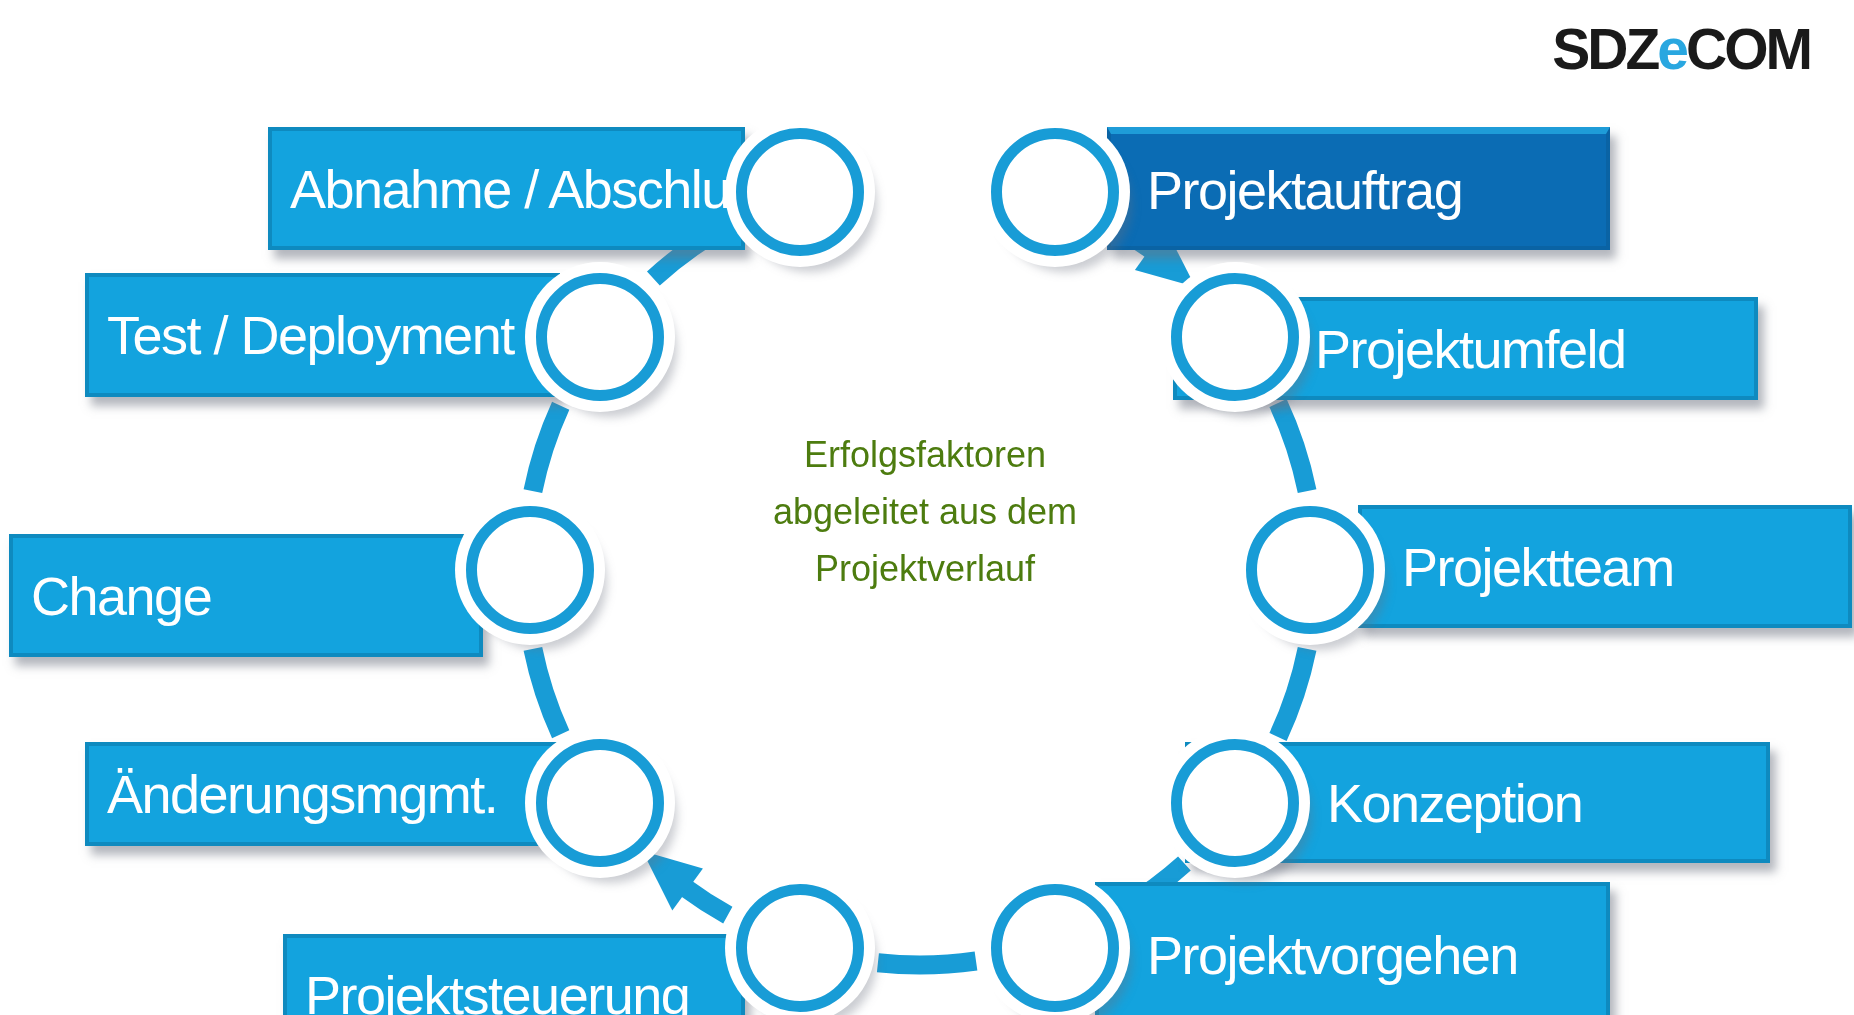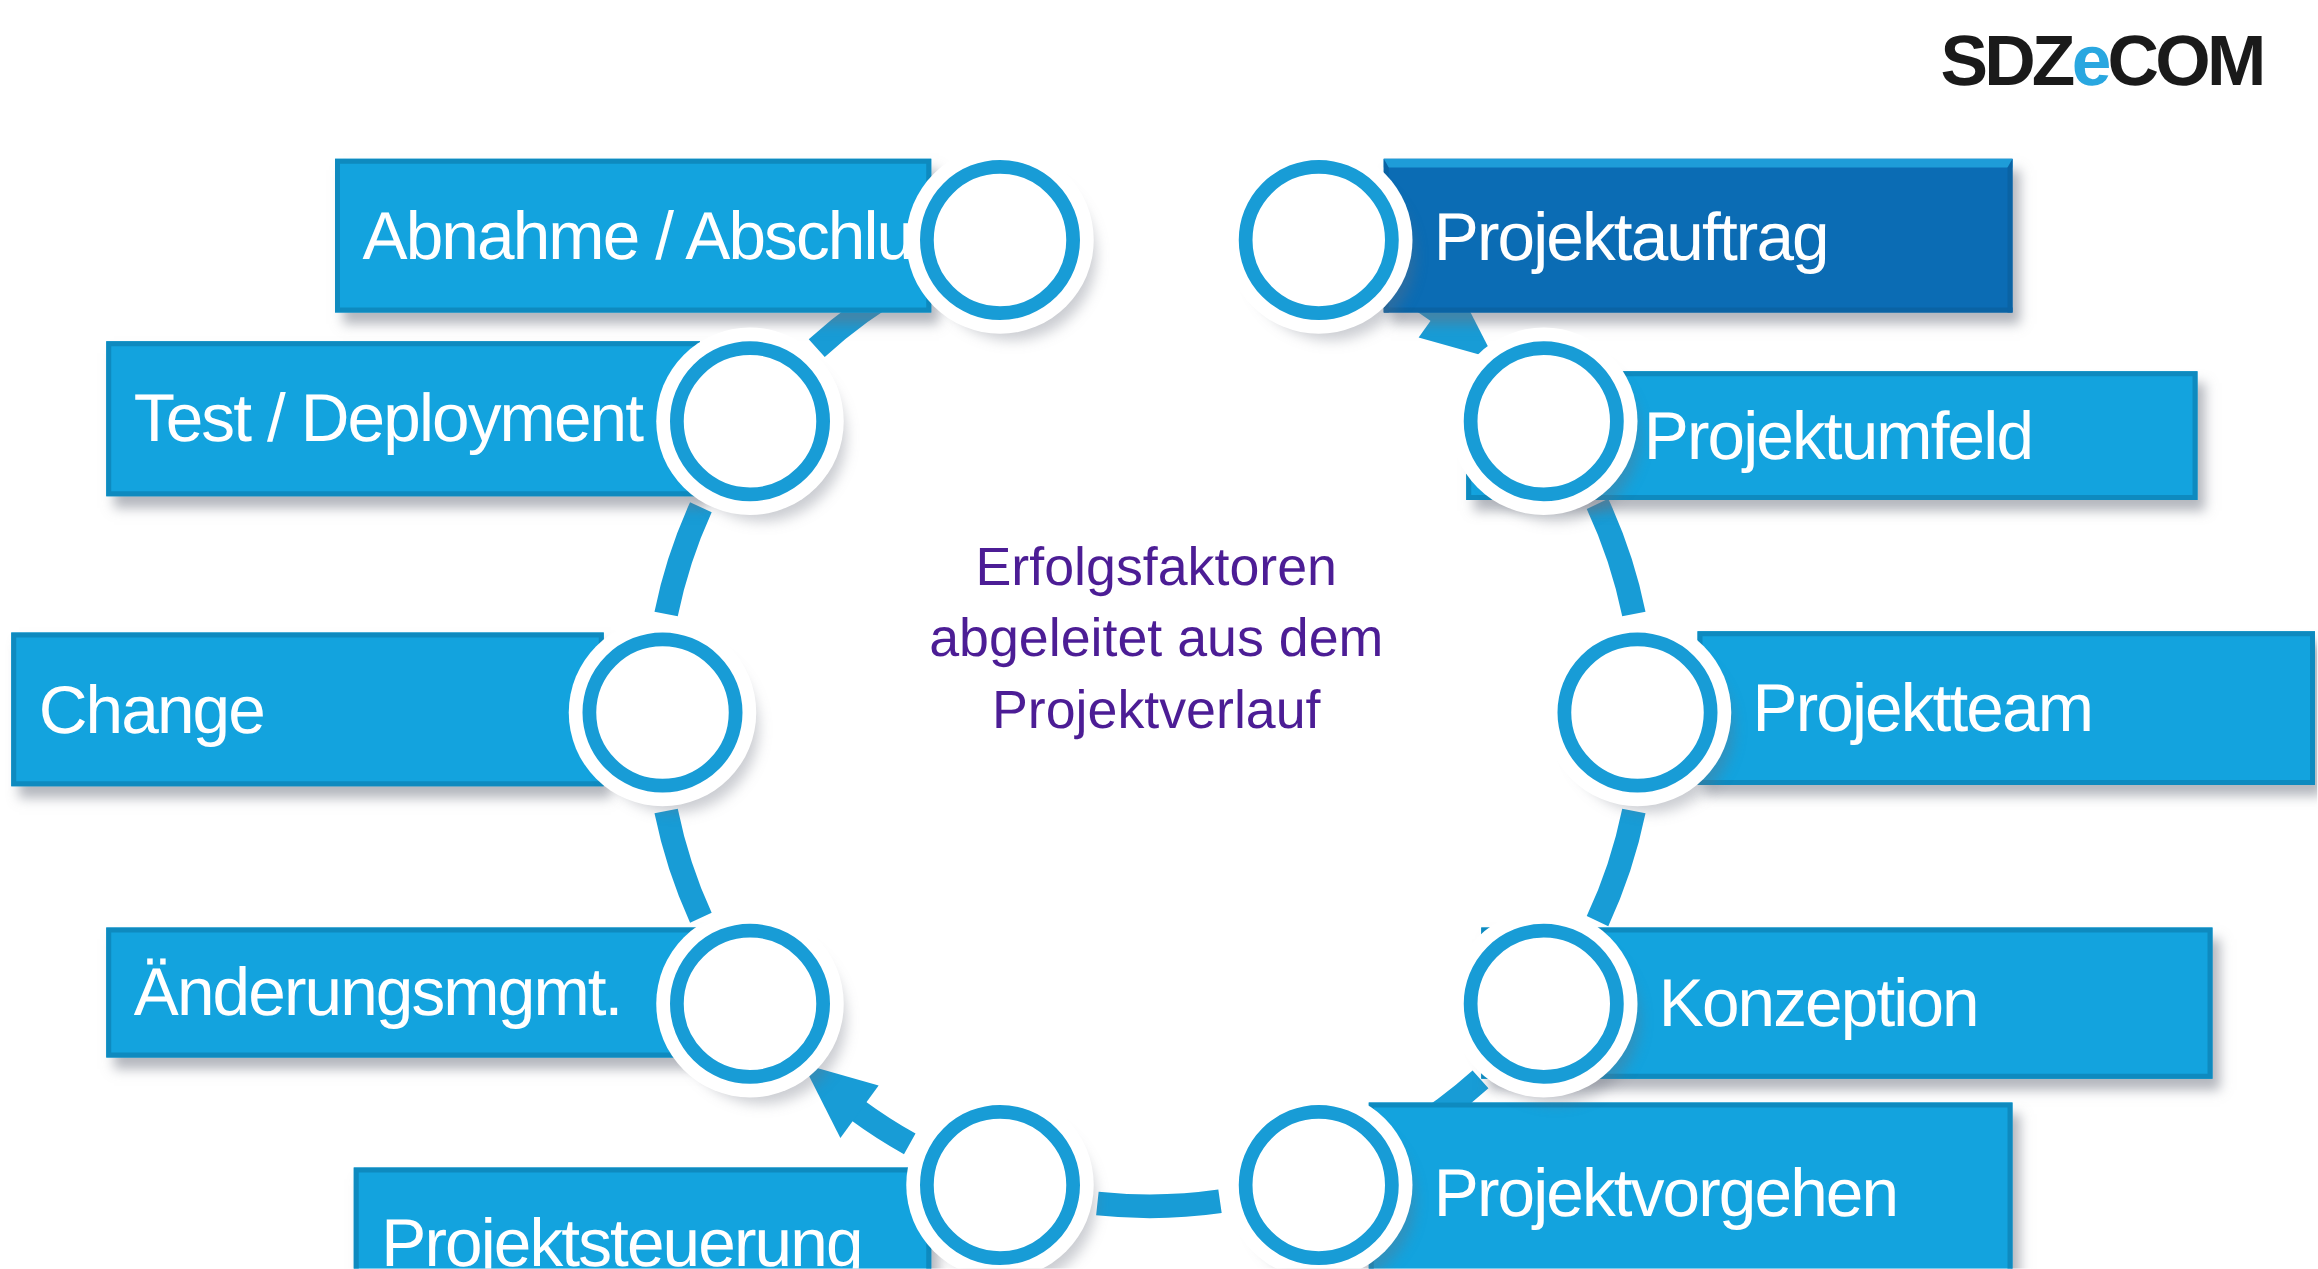--- a/index.html
+++ b/index.html
@@ -24,21 +24,21 @@
     box-shadow:6px 9px 9px rgba(105,112,125,0.5);
   }
   .node-circle{
     position:absolute;width:106px;height:106px;background:#ffffff;
     border:11px solid var(--ring-blue,#189cd6);border-radius:50%;
     box-shadow:0 0 0 11px #ffffff, 10px 13px 10px 3px rgba(105,112,125,0.35);
     z-index:3;
   }
   .center-caption{
     position:absolute;left:575px;top:426px;width:700px;text-align:center;
-    font-size:43px;line-height:57px;color:#4c1d95;z-index:4;
+    font-size:36px;line-height:57px;color:#4d7c0f;z-index:4;
   }
   .logo{
     position:absolute;top:16px;right:44px;z-index:4;
     font-size:57px;font-weight:bold;letter-spacing:-3px;color:var(--logo-text,#1a1a1a);
   }
   .logo .logo-e{color:var(--logo-accent,#29a7e0);}
 </style>
 </head>
 <body>
 
@@ -91,21 +91,21 @@
       </div>
       <div class="node-circle" style="left: 991px; top: 884px;"></div>
       <div class="box light" style="left: 283px; top: 934px; width: 462px; height: 122px; padding-left: 18px; text-align: center;">
         <span>Projektsteuerung</span>
       </div>
       <div class="node-circle" style="left: 736px; top: 884px;"></div>
       <div class="box light" style="left: 85px; top: 742px; width: 475px; height: 104px; padding-left: 18px;">
         <span>Änderungsmgmt.</span>
       </div>
       <div class="node-circle" style="left: 536px; top: 739px;"></div>
-      <div class="box light" style="left: 9px; top: 506px; width: 474px; height: 123px; padding-left: 18px;">
+      <div class="box light" style="left: 9px; top: 534px; width: 474px; height: 123px; padding-left: 18px;">
         <span>Change</span>
       </div>
       <div class="node-circle" style="left: 466px; top: 506px;"></div>
       <div class="box light" style="left: 85px; top: 273px; width: 475px; height: 124px; padding-left: 18px;">
         <span>Test / Deployment</span>
       </div>
       <div class="node-circle" style="left: 536px; top: 273px;"></div>
       <div class="box light" style="left: 268px; top: 127px; width: 477px; height: 123px; padding-left: 18px;">
         <span>Abnahme / Abschluß</span>
       </div>

